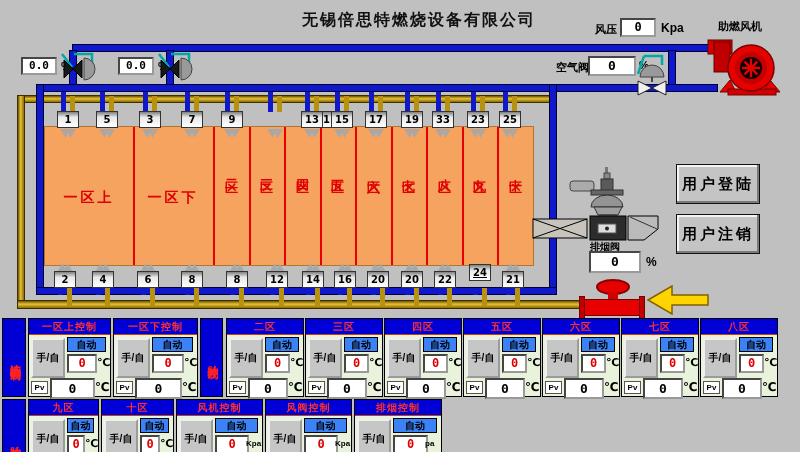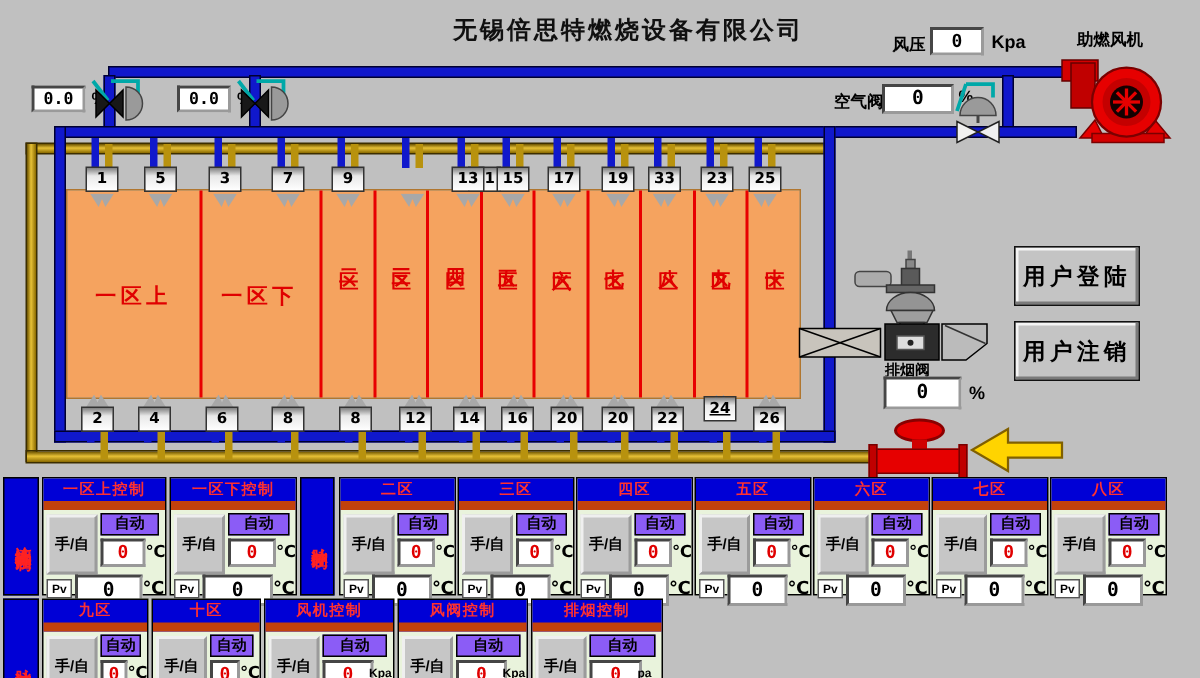--- a/index.html
+++ b/index.html
@@ -31,26 +31,26 @@
         border:1px solid #333;box-sizing:border-box;font:bold 10px "DejaVu Sans",sans-serif;text-align:center;line-height:15px;color:#000}
   .nozzle{position:absolute;left:3px;width:16px;height:9px;background:#a8a8a8;
           clip-path:polygon(0 0,100% 0,64% 100%,50% 40%,36% 100%)}
   .nozzle.up{transform:rotate(180deg)}
   
   .strip{position:absolute;background:#0000d6;border:1px solid #000;box-sizing:border-box;color:#ff2222;
          font:bold 11px "DejaVu Serif","Liberation Serif",serif;writing-mode:vertical-rl;text-orientation:upright;
          display:flex;align-items:center;justify-content:center;letter-spacing:1px}
   .panel{position:absolute;border:1px solid #000;background:#e9f3dc;box-sizing:border-box}
   .p-head{height:15px;background:#0000d6;color:#ff3030;font:bold 10px "Liberation Sans",sans-serif;
-          text-align:center;line-height:15px;letter-spacing:1px;border-bottom:6px solid #c2410c;overflow:hidden}
+          text-align:center;line-height:15px;letter-spacing:1px;border-bottom:1px solid #c2410c;overflow:hidden}
   .p-body{position:relative;height:62px}
   .ha-btn{position:absolute;left:2px;top:3px;width:34px;height:40px;background:#c6c6c6;border:2px outset #efefef;
           box-sizing:border-box;font:bold 10px "Liberation Sans",sans-serif;color:#000;
           display:flex;align-items:center;justify-content:center;cursor:pointer}
-  .auto-ind{position:absolute;top:2px;height:15px;background:#8b5cf6;border:1px solid #000;box-sizing:border-box;
+  .auto-ind{position:absolute;top:2px;height:15px;background:#3b82f6;border:1px solid #000;box-sizing:border-box;
             font:bold 10px "Liberation Sans",sans-serif;color:#000;text-align:center;line-height:13px}
   .sp-box{position:absolute;top:19px;height:19px;background:#fff;border:2px inset #999;box-sizing:border-box;
           color:#e00000;font:bold 12px "DejaVu Sans Mono",monospace;text-align:center;line-height:15px}
   .pv-tag{position:absolute;left:2px;top:46px;width:17px;height:13px;background:#fff;border:1px solid #555;
           box-sizing:border-box;font:bold 8px "Liberation Sans",sans-serif;text-align:center;line-height:11px;color:#000}
   .pv-box{position:absolute;left:21px;top:43px;height:21px;background:#fff;border:2px inset #999;box-sizing:border-box;
           color:#000;font:bold 13px "DejaVu Sans Mono",monospace;text-align:center;line-height:17px}
   .unit{position:absolute;font-weight:bold;color:#000;white-space:nowrap}
   
   #title{position:absolute;left:34px;top:5px;font:bold 22px "DejaVu Serif","Liberation Serif",serif;color:#e80000;letter-spacing:2px}
@@ -342,21 +342,21 @@
       <div class="stub stub-y" style="left: 13px; top: 25px; height: 18px;"></div>
     </div>
     <div class="burner" style="left: 469px; top: 263px; height: 46px;">
       <div class="nozzle up" style="top: 0px;"></div>
       <div class="bbox" style="top: 1px; text-decoration: underline;">24</div>
       <div class="stub stub-b" style="left: 4px; top: 25px; height: 7px;"></div>
       <div class="stub stub-y" style="left: 13px; top: 25px; height: 18px;"></div>
     </div>
     <div class="burner" style="left: 502px; top: 263px; height: 46px;">
       <div class="nozzle up" style="top: 0px;"></div>
-      <div class="bbox" style="top: 8px;">26</div>
+      <div class="bbox" style="top: 8px;">21</div>
       <div class="stub stub-b" style="left: 4px; top: 25px; height: 7px;"></div>
       <div class="stub stub-y" style="left: 13px; top: 25px; height: 18px;"></div>
     </div>
     <div class="panel" style="left: 28px; top: 318px; width: 83px; height: 79px;">
       <div class="p-head">一区上控制</div>
       <div class="p-body">
         <div class="ha-btn">手/自</div>
         <div class="auto-ind" style="left: 38px; width: 39px;">自动</div>
         <div class="sp-box" style="left: 38px; width: 30px;">0</div>
         <div class="unit" style="left: 68px; top: 21px; font-size: 11px;">℃</div>

